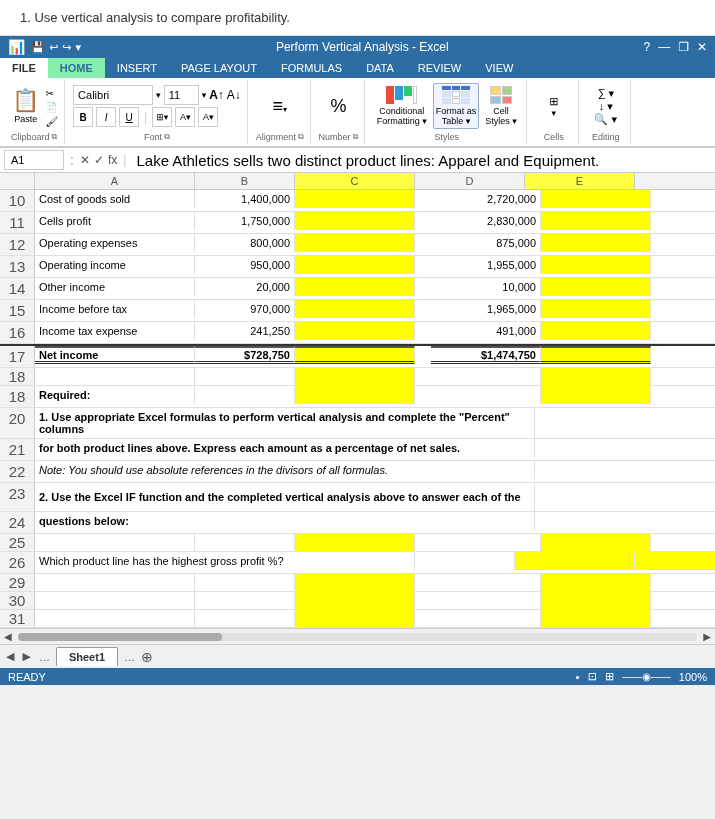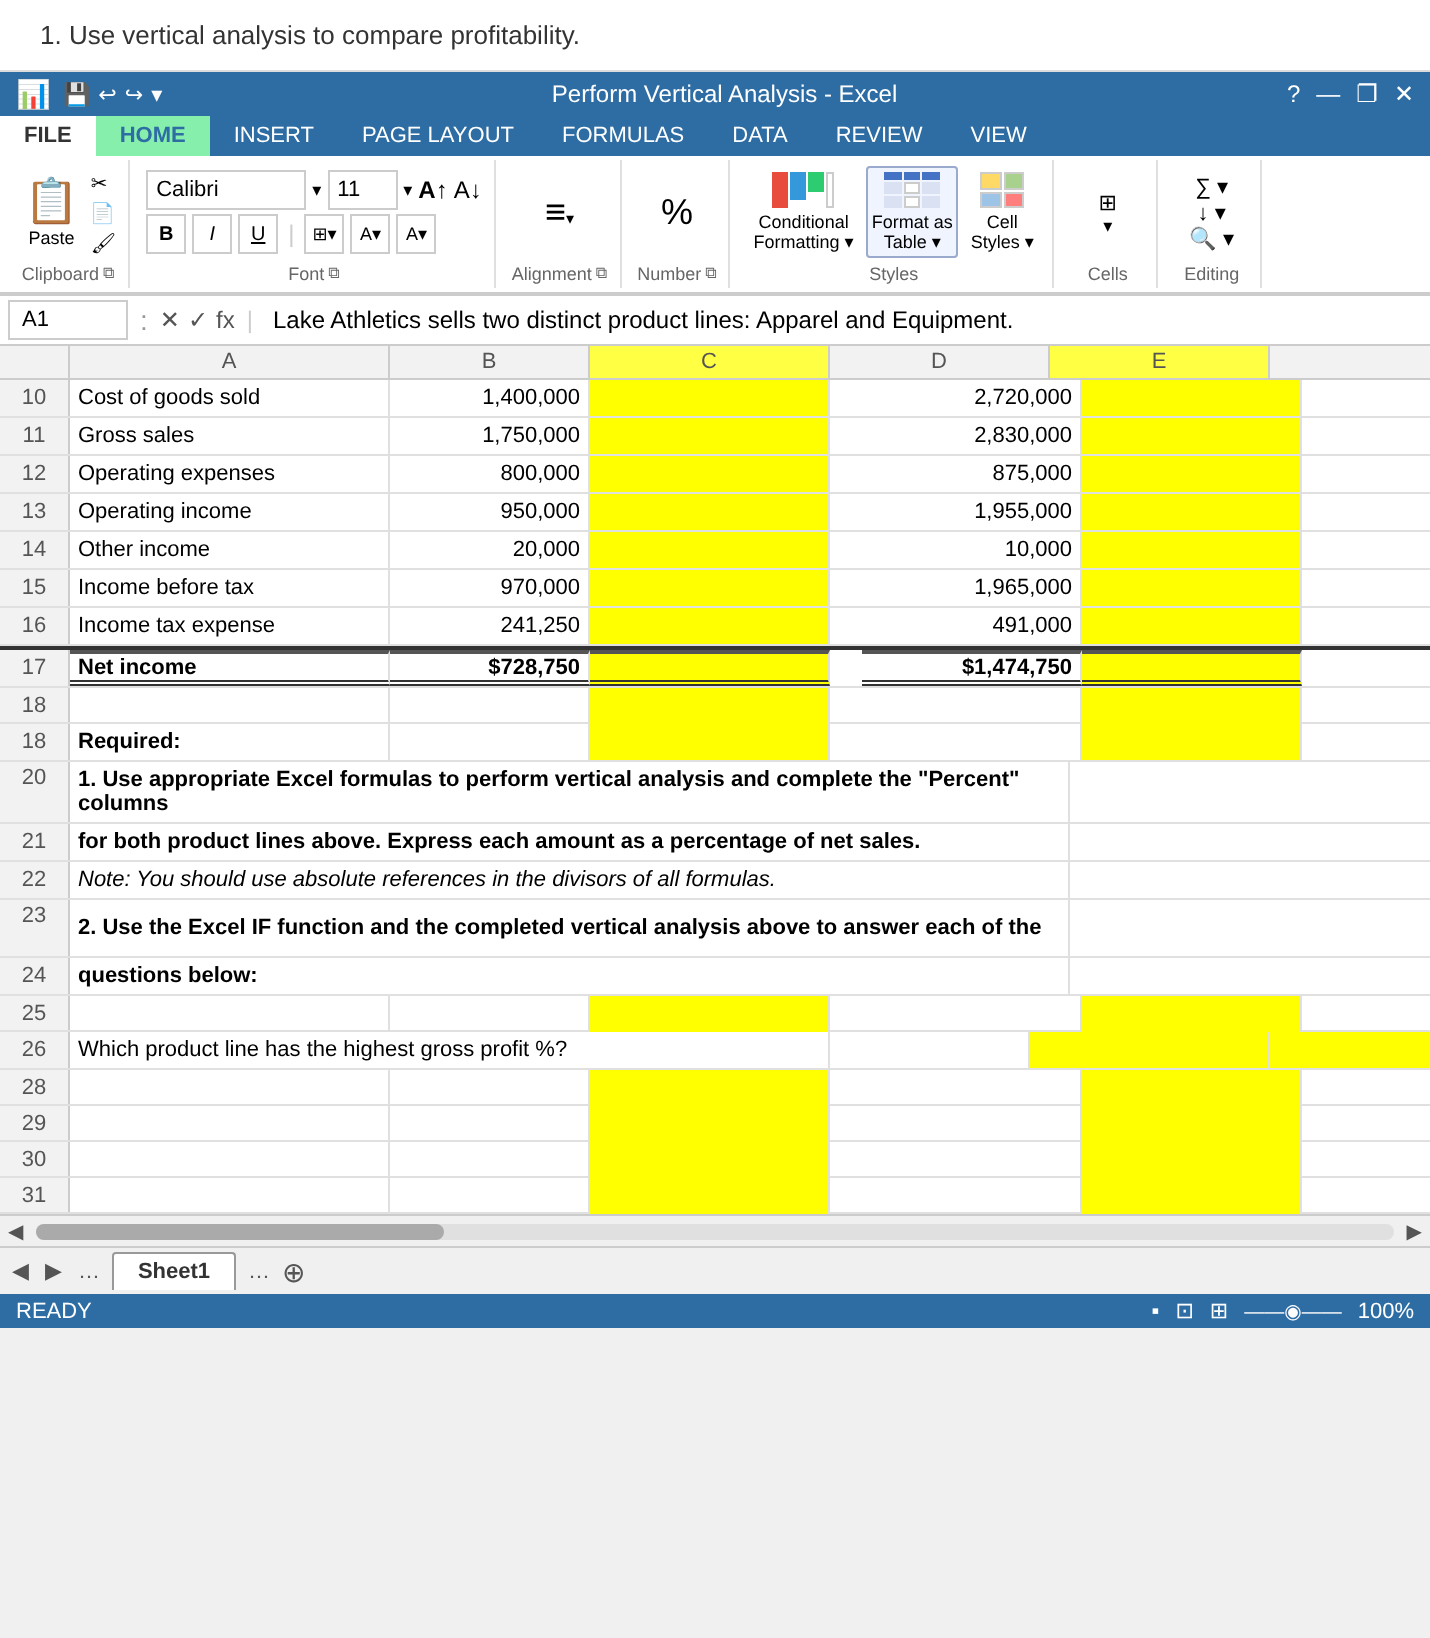--- a/index.html
+++ b/index.html
@@ -122,21 +122,21 @@
       padding: 1px 6px;
       width: 60px;
       font-size: 11px;
       height: 20px;
     }
     .formula-divider { color: #999; font-size: 14px; margin: 0 2px; }
     .formula-icons { display: flex; gap: 4px; color: #555; font-size: 12px; cursor: pointer; }
     .formula-input {
       flex: 1;
       border: none;
-      font-size: 12px;
+      font-size: 15px;
       outline: none;
       padding: 1px 4px;
     }
 
     .spreadsheet-container {
       background: white;
       overflow: hidden;
     }
 
     .col-headers {
@@ -166,21 +166,21 @@
       display: flex;
       border-bottom: 1px solid #e0e0e0;
     }
 
     .row-num {
       width: 35px;
       min-width: 35px;
       background: #f2f2f2;
       border-right: 1px solid #ccc;
       text-align: center;
-      font-size: 11px;
+      font-size: 15px;
       color: #555;
       padding: 2px 0;
       display: flex;
       align-items: center;
       justify-content: center;
     }
 
     .cell {
       border-right: 1px solid #e0e0e0;
       padding: 1px 4px;
@@ -449,21 +449,21 @@
     <div class="row-num">10</div>
     <div class="cell col-a">Cost of goods sold</div>
     <div class="cell col-b">1,400,000</div>
     <div class="cell col-c" style="background:#ffff00;"></div>
     <div class="cell col-d">2,720,000</div>
     <div class="cell col-e" style="background:#ffff00;"></div>
   </div>
 
   <div class="spreadsheet-row">
     <div class="row-num">11</div>
-    <div class="cell col-a">Gross sales</div>
+    <div class="cell col-a">Cells profit</div>
     <div class="cell col-b">1,750,000</div>
     <div class="cell col-c" style="background:#ffff00;"></div>
     <div class="cell col-d">2,830,000</div>
     <div class="cell col-e" style="background:#ffff00;"></div>
   </div>
 
   <div class="spreadsheet-row">
     <div class="row-num">12</div>
     <div class="cell col-a">Operating expenses</div>
     <div class="cell col-b">800,000</div>
@@ -577,28 +577,20 @@
   <div class="spreadsheet-row">
     <div class="row-num">26</div>
     <div class="cell col-a" style="width:380px;min-width:380px;">   Which product line has the highest gross profit %?</div>
     <div class="cell col-b" style="width:100px;"></div>
     <div class="cell col-c" style="width:120px;"></div>
 
     <div class="cell col-e" style="background:#ffff00;width:110px;min-width:110px;"></div>
   </div>
 
 
-  <div class="spreadsheet-row row-empty">
-    <div class="row-num">28</div>
-    <div class="cell col-a"></div>
-    <div class="cell col-b"></div>
-    <div class="cell col-c"></div>
-    <div class="cell col-d"></div>
-    <div class="cell col-e"></div>
-  </div>
 
   <div class="spreadsheet-row row-empty">
     <div class="row-num">29</div>
     <div class="cell col-a"></div>
     <div class="cell col-b"></div>
     <div class="cell col-c"></div>
     <div class="cell col-d"></div>
     <div class="cell col-e"></div>
   </div>
 

